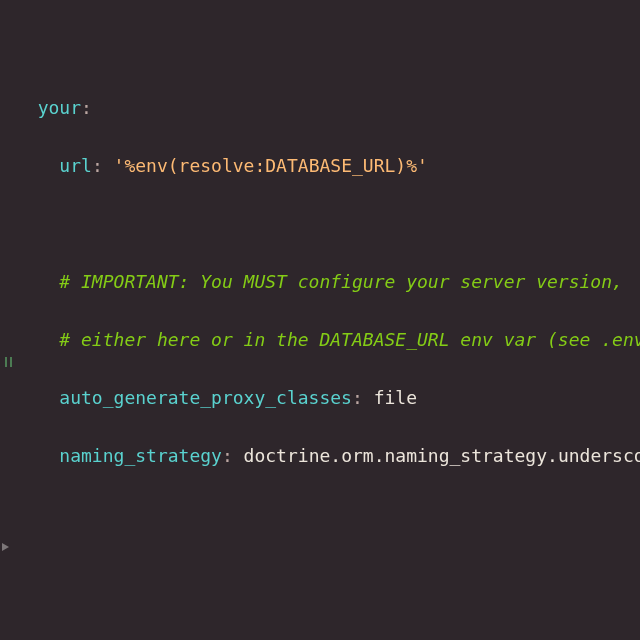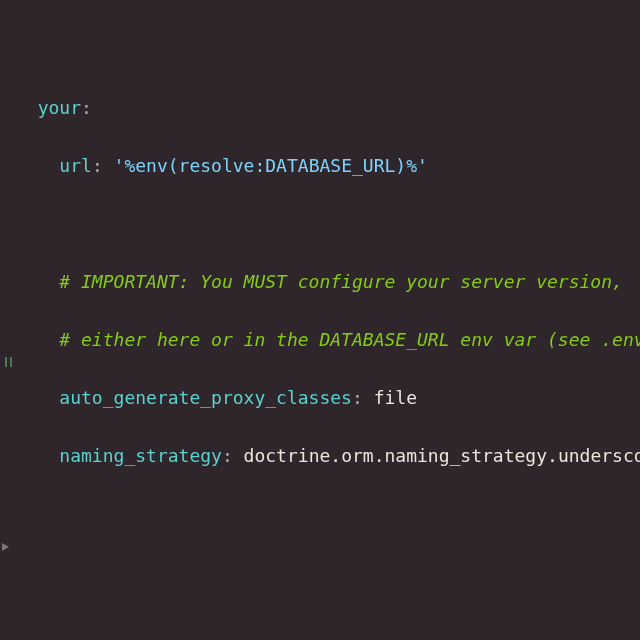--- a/index.html
+++ b/index.html
@@ -16,21 +16,21 @@
   }
   .editor {
     position: relative;
     padding-top: 6px;
     padding-left: 16px;
     white-space: pre;
   }
   .line { display: block; }
   .key    { color: #5ad2cf; } 
   .colon  { color: #bca7a2; }
-  .str    { color: #7dd3fc; } 
+  .str    { color: #fdba74; } 
   .bool   { color: #ece5db; } 
   .dotted { color: #ece5db; }
   .cmnt   { color: #84cc16; font-style: italic; }
   .fold {
     position: absolute;
     left: 2px;
     width: 0; height: 0;
     border-left: 7px solid #7c7678;
     border-top: 4px solid transparent;
     border-bottom: 4px solid transparent;

